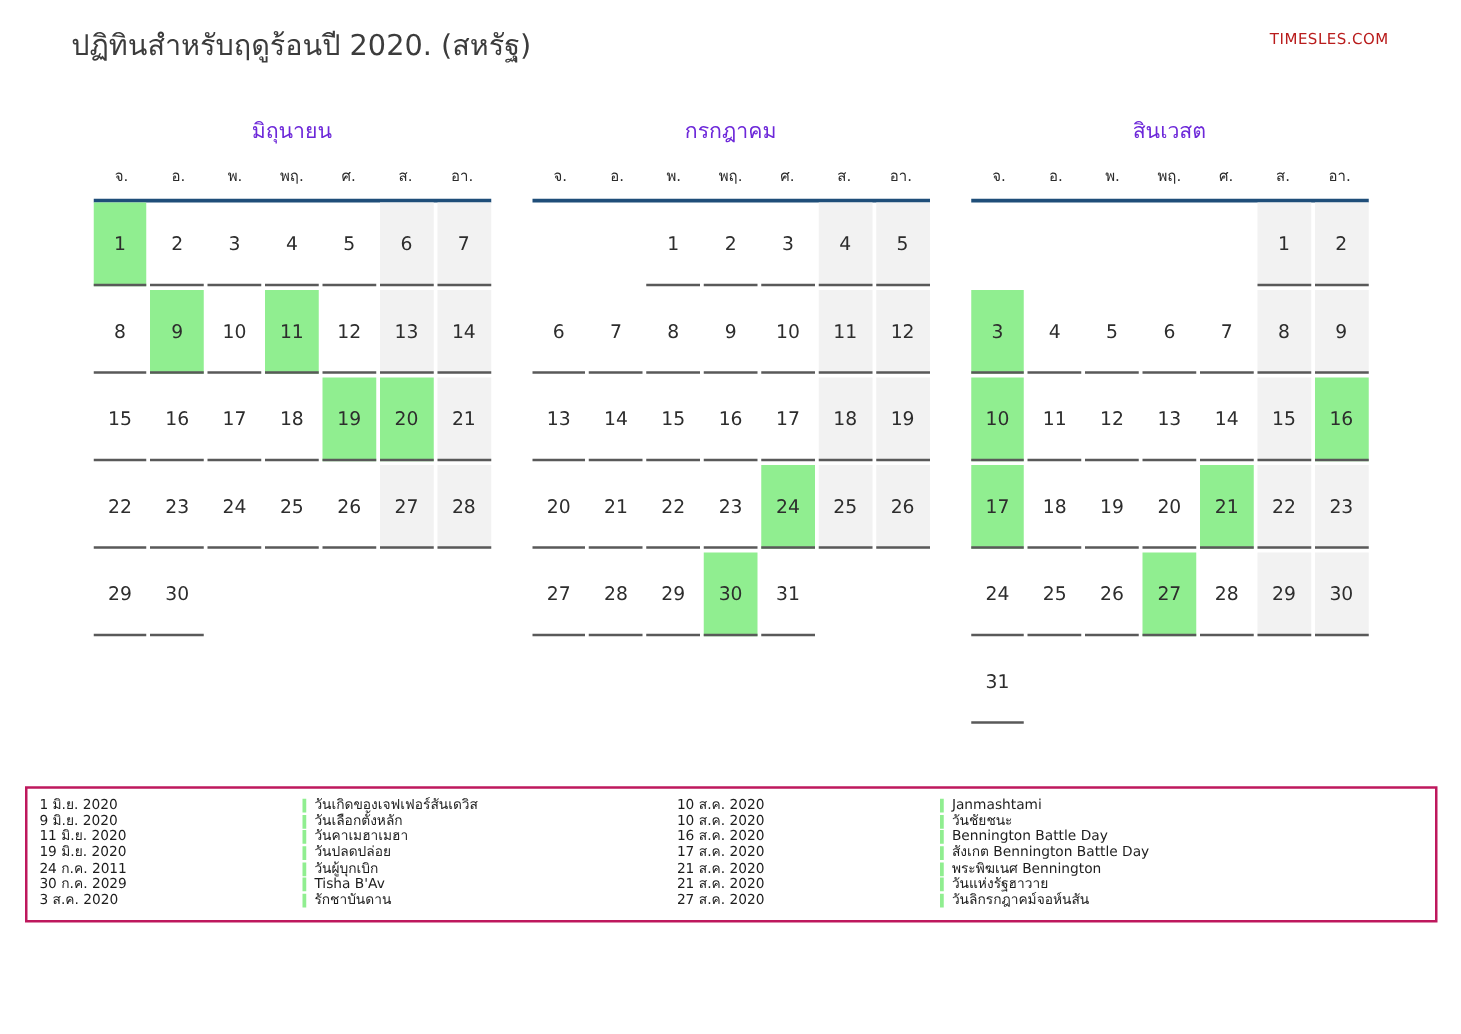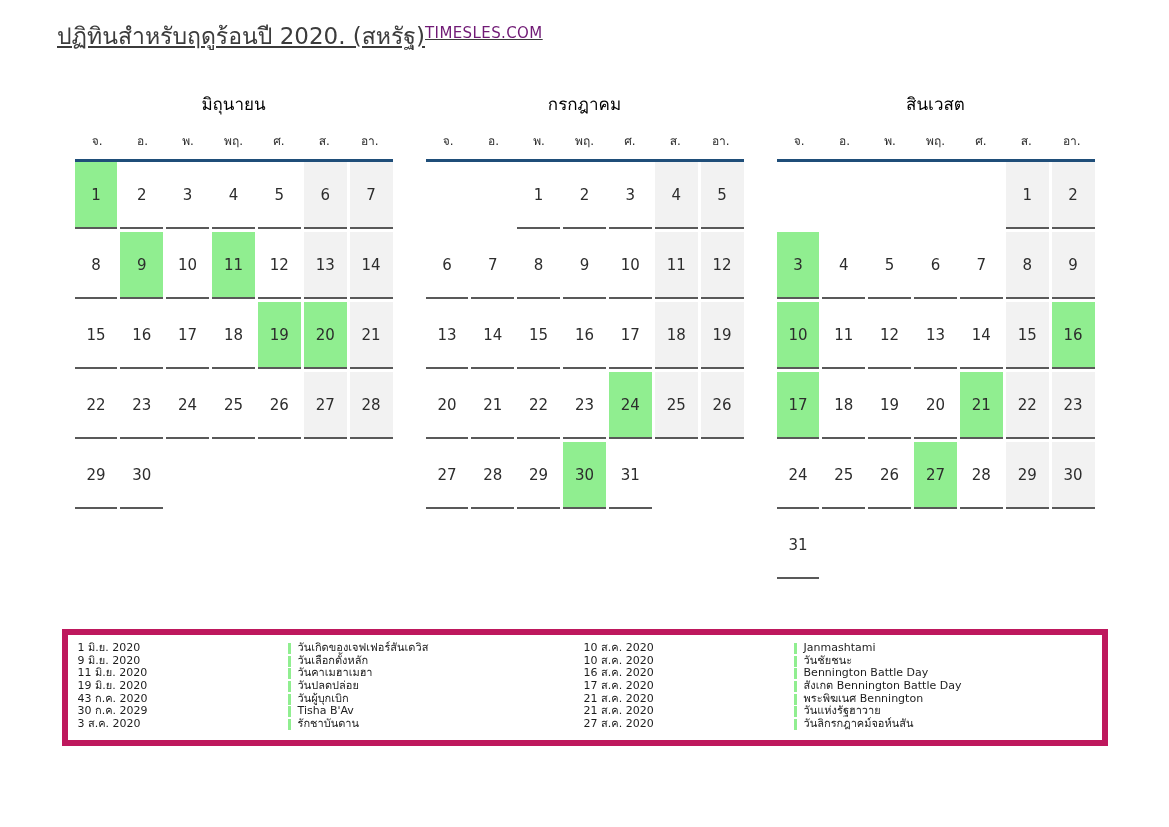--- a/index.html
+++ b/index.html
@@ -2,42 +2,42 @@
 <html><head>
 <meta charset="utf-8">
 <style>
   * { box-sizing: border-box; }
   html,body { margin:0; padding:0; background:#fff; }
   body {
     width:1169px; height:827px; overflow:hidden;
     font-family:"DejaVu Sans","Liberation Sans",sans-serif;
     color:#3b3b3b;
   }
-  .header { display:flex; justify-content:flex-start; align-items:flex-start;
-            padding:18px 58px 0 57px;text-decoration:underline; }
+  .header { display:flex; justify-content:space-between; align-items:flex-start;
+            padding:18px 58px 0 57px; }
   .page-title { font-size:23px; color:#3c3c3c; font-weight:400; }
-  .site-link { font-size:15px; color:#701a75; text-decoration:none; margin-top:6px;
+  .site-link { font-size:12px; color:#b91c1c; text-decoration:none; margin-top:6px;
                letter-spacing:.4px; }
 
   .months { width:1020px; margin:36px auto 0; display:flex;
             justify-content:space-between; align-items:flex-start; }
   .month { width:318px; }
-  .month-title { text-align:center; color:#000000; font-size:17px; margin:0 0 14px; }
+  .month-title { text-align:center; color:#6d28d9; font-size:17px; margin:0 0 14px; }
   .weekdays { display:grid; grid-template-columns:repeat(7,1fr);
               border-bottom:3px solid #1f4e79; padding-bottom:9px; }
   .weekday { text-align:center; font-size:12px; color:#2b2b2b; }
   .grid { display:grid; grid-template-columns:repeat(7,1fr);
           column-gap:3px; row-gap:3px; }
   .cell { height:67px; display:flex; align-items:center; justify-content:center;
           font-size:15px; color:#2d2d2d; border-bottom:2px solid transparent; }
   .cell.filled { border-bottom-color:#595959; }
   .cell.weekend { background:#f2f2f2; }
   .cell.green { background:#90ee90; }
 
-  .legend { width:1046px; margin:50px auto 0; border:6px solid #be185d;
+  .legend { width:1130px; margin:50px auto 0; border:2px solid #be185d;
             display:flex; padding:7px 0 9px; }
   .legend-col-left { width:510px; }
   .legend-col-right { width:532px; }
   .legend-row { display:flex; align-items:center; font-size:11px;
                 line-height:12.7px; height:12.7px; color:#1d1d1d; }
   .legend-date { width:220px; padding-left:10px; flex:none; }
   .legend-marker { width:3px; height:11px; background:#90ee90; margin-right:7px; flex:none; }
   .legend-label { white-space:nowrap; }
 </style>
 </head>
@@ -405,21 +405,21 @@
         <div class="legend-date">11 มิ.ย. 2020</div>
         <div class="legend-marker"></div>
         <div class="legend-label">วันคาเมฮาเมฮา</div>
       </div>
       <div class="legend-row">
         <div class="legend-date">19 มิ.ย. 2020</div>
         <div class="legend-marker"></div>
         <div class="legend-label">วันปลดปล่อย</div>
       </div>
       <div class="legend-row">
-        <div class="legend-date">43 ก.ค. 2020</div>
+        <div class="legend-date">24 ก.ค. 2011</div>
         <div class="legend-marker"></div>
         <div class="legend-label">วันผู้บุกเบิก</div>
       </div>
       <div class="legend-row">
         <div class="legend-date">30 ก.ค. 2029</div>
         <div class="legend-marker"></div>
         <div class="legend-label">Tisha B'Av</div>
       </div>
       <div class="legend-row">
         <div class="legend-date">3 ส.ค. 2020</div>

